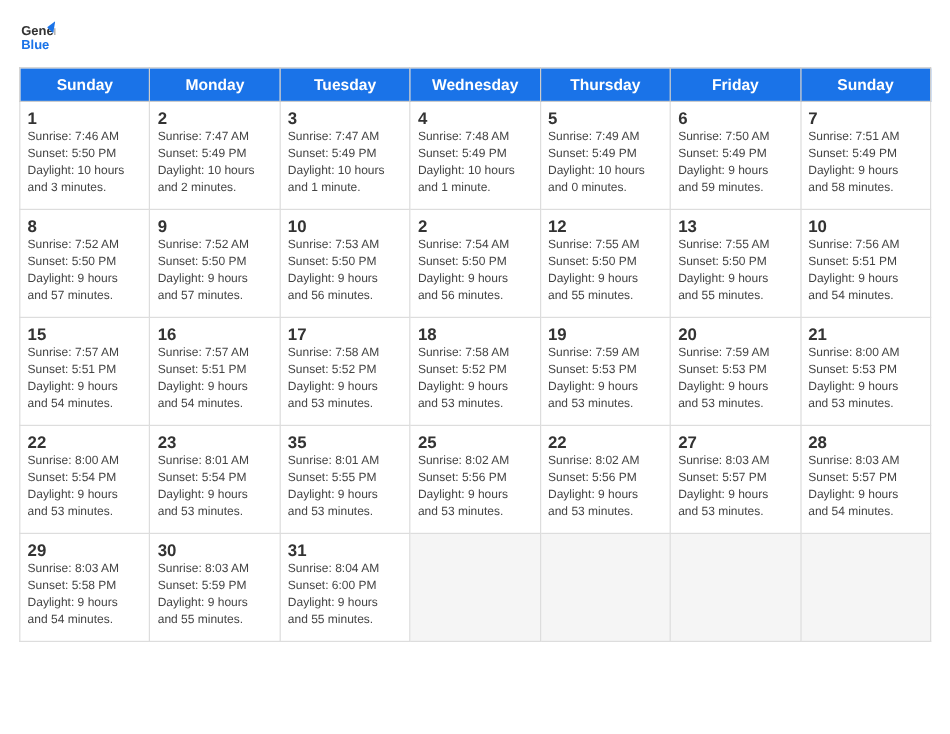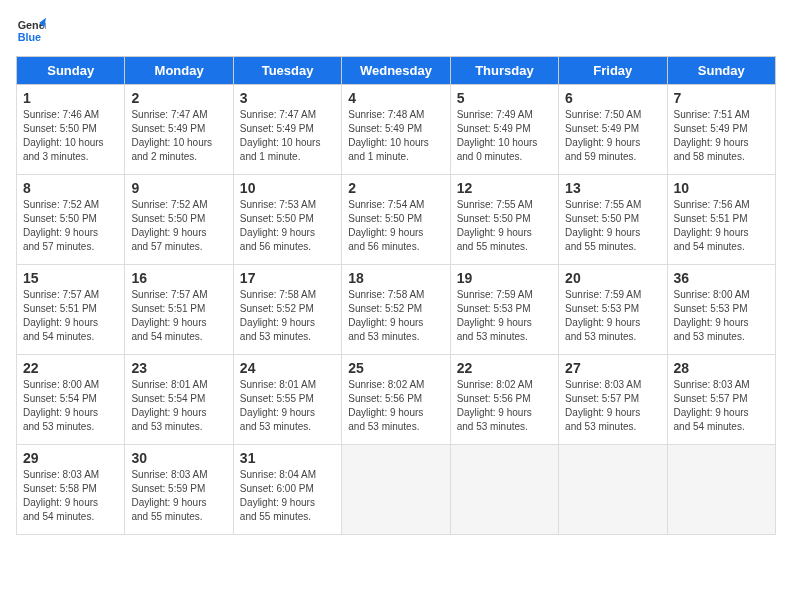--- a/index.html
+++ b/index.html
@@ -190,35 +190,35 @@
         </td>
         <td>
           <span class="day-number">19</span>
           <div class="day-info">Sunrise: 7:59 AM<br>Sunset: 5:53 PM<br>Daylight: 9 hours<br>and 53 minutes.</div>
         </td>
         <td>
           <span class="day-number">20</span>
           <div class="day-info">Sunrise: 7:59 AM<br>Sunset: 5:53 PM<br>Daylight: 9 hours<br>and 53 minutes.</div>
         </td>
         <td>
-          <span class="day-number">36</span>
+          <span class="day-number">21</span>
           <div class="day-info">Sunrise: 8:00 AM<br>Sunset: 5:53 PM<br>Daylight: 9 hours<br>and 53 minutes.</div>
         </td>
       </tr>
       <tr>
         <td>
           <span class="day-number">22</span>
           <div class="day-info">Sunrise: 8:00 AM<br>Sunset: 5:54 PM<br>Daylight: 9 hours<br>and 53 minutes.</div>
         </td>
         <td>
           <span class="day-number">23</span>
           <div class="day-info">Sunrise: 8:01 AM<br>Sunset: 5:54 PM<br>Daylight: 9 hours<br>and 53 minutes.</div>
         </td>
         <td>
-          <span class="day-number">24</span>
+          <span class="day-number">35</span>
           <div class="day-info">Sunrise: 8:01 AM<br>Sunset: 5:55 PM<br>Daylight: 9 hours<br>and 53 minutes.</div>
         </td>
         <td>
           <span class="day-number">25</span>
           <div class="day-info">Sunrise: 8:02 AM<br>Sunset: 5:56 PM<br>Daylight: 9 hours<br>and 53 minutes.</div>
         </td>
         <td>
           <span class="day-number">22</span>
           <div class="day-info">Sunrise: 8:02 AM<br>Sunset: 5:56 PM<br>Daylight: 9 hours<br>and 53 minutes.</div>
         </td>

